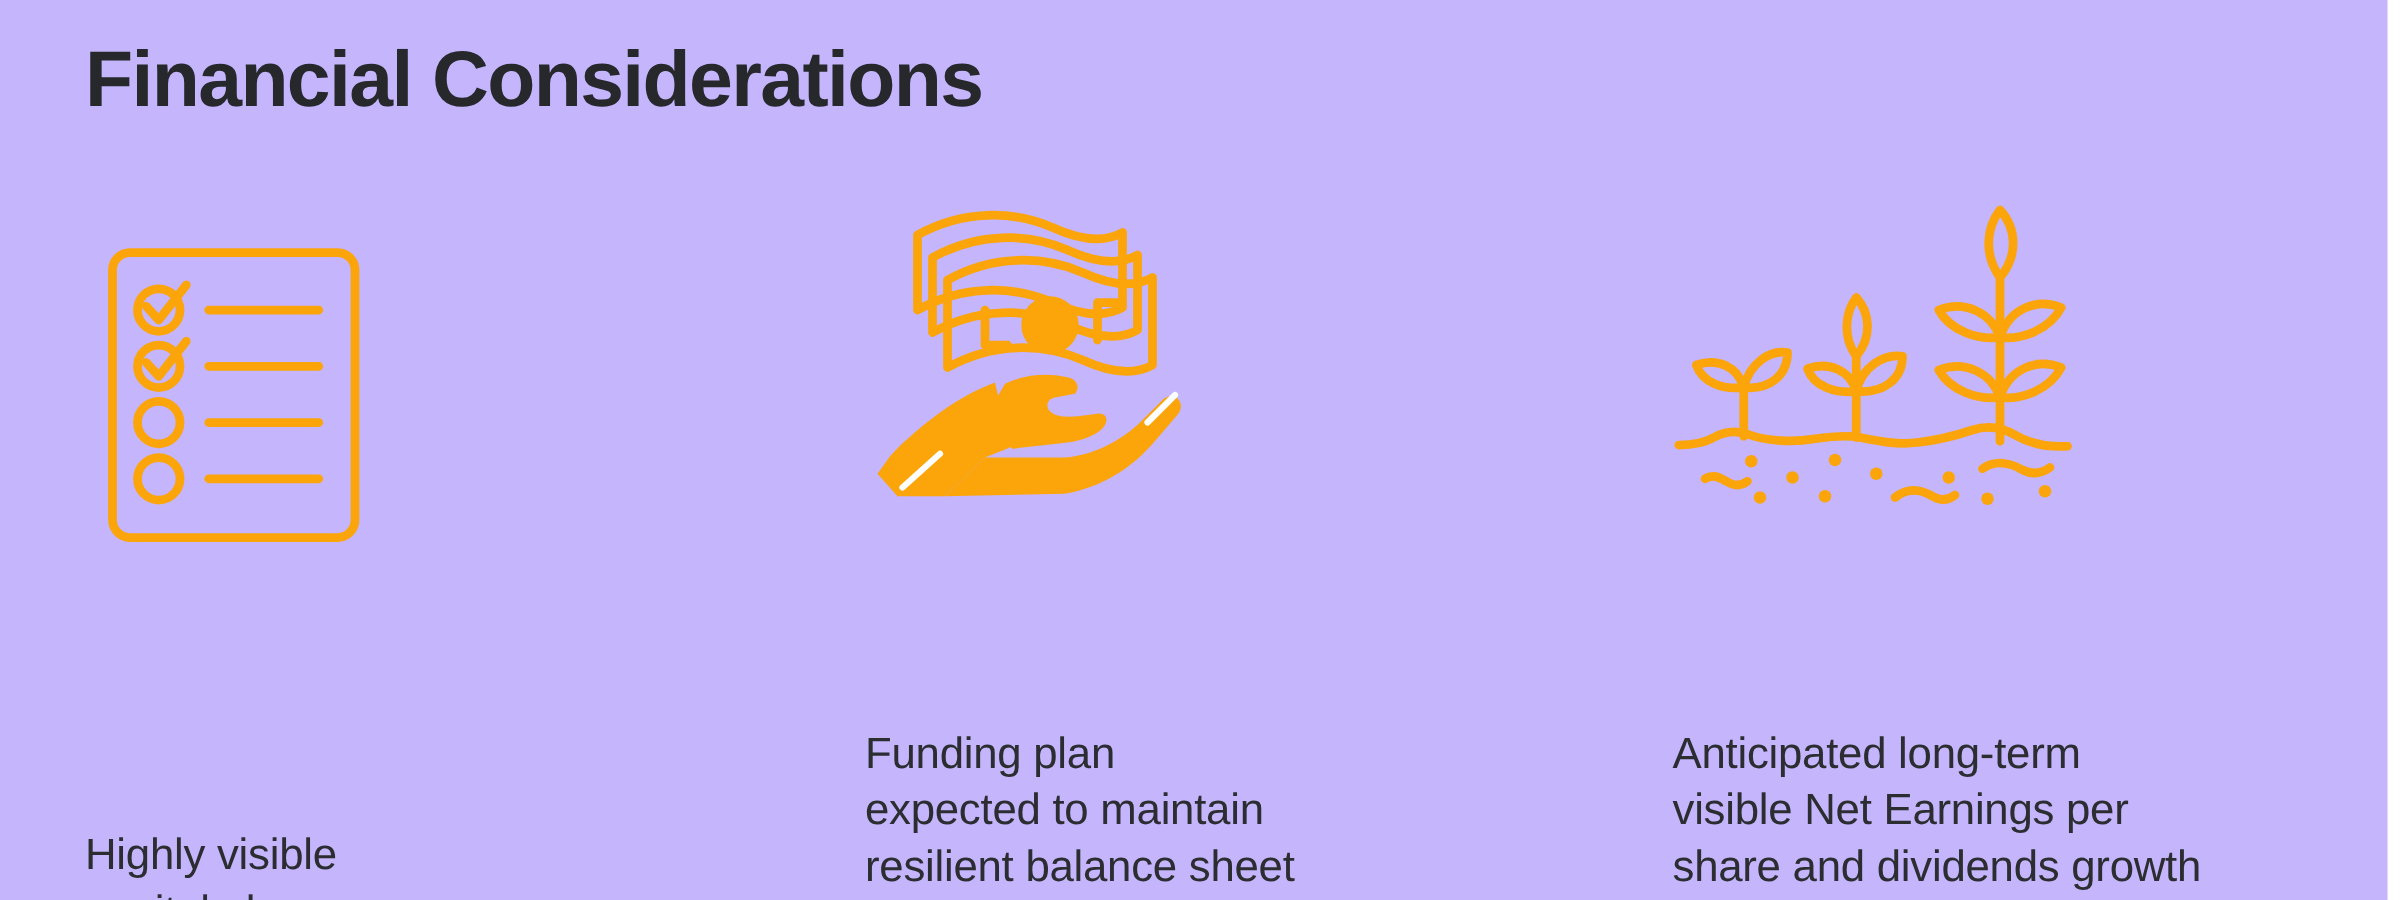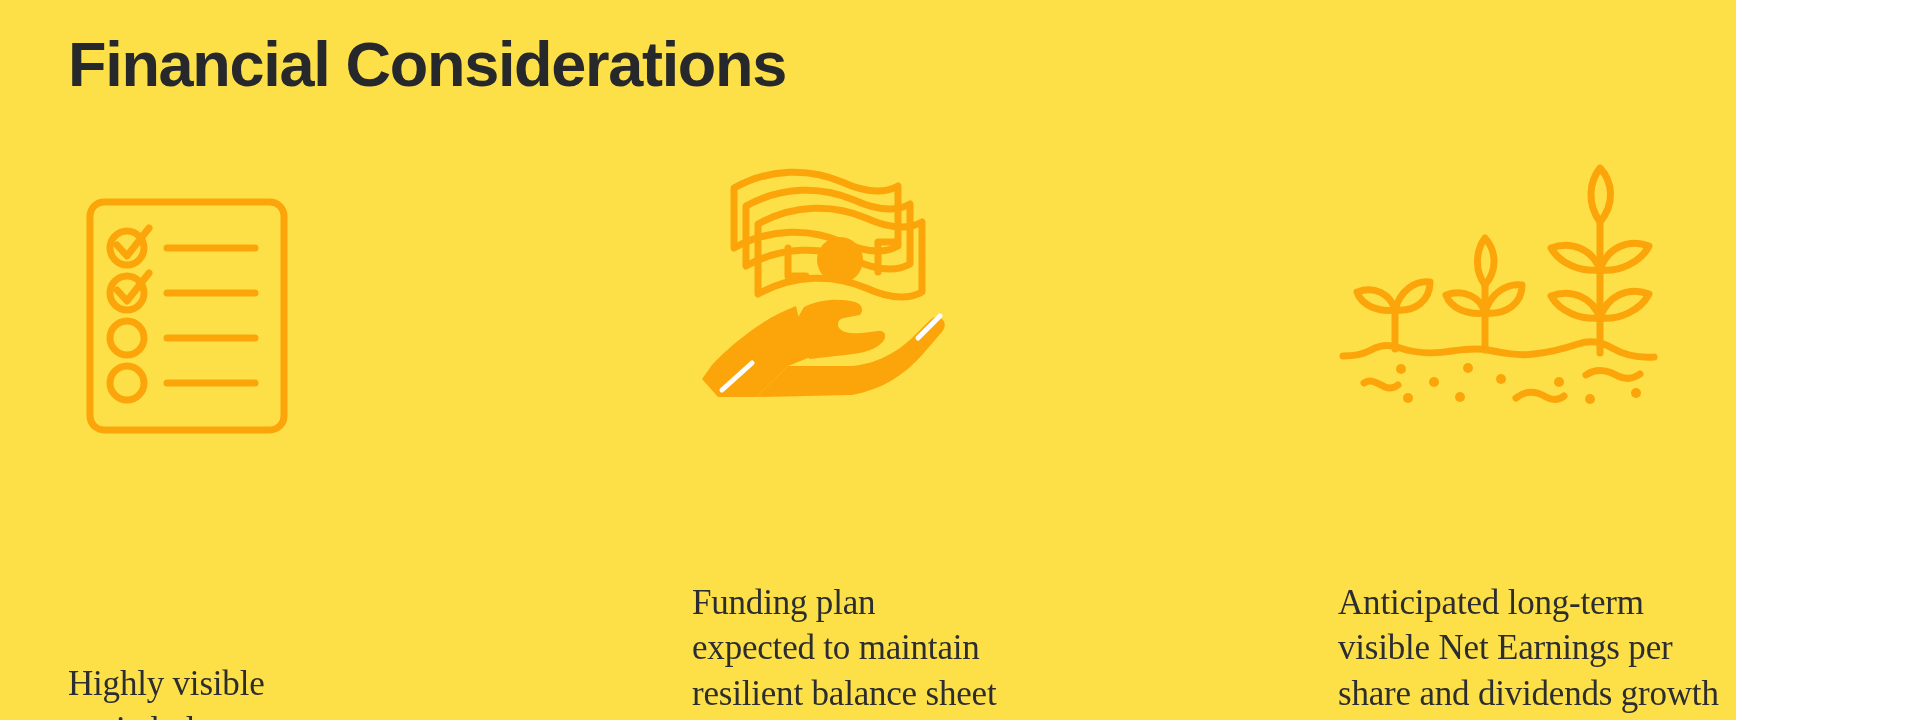--- a/index.html
+++ b/index.html
@@ -11,23 +11,23 @@
   body {
     width: 1920px;
     height: 720px;
     overflow: hidden;
     font-family: "Liberation Sans", sans-serif;
     -webkit-font-smoothing: antialiased;
   }
 
   .slide {
     position: relative;
-    width: 1736px;
-    height: 720px;
-    background: #fde047;
+    width: 1910px;
+    height: 720px;
+    background: #c4b5fd;
     box-sizing: border-box;
   }
 
   
   .page-title {
     position: absolute;
     left: 68px;
     top: 30px;
     font-family: "Liberation Sans", sans-serif;
     font-size: 63px;
@@ -67,21 +67,21 @@
   .col-1 .icon-wrap { left: 0px;   top: 160px; }
   .col-2 .icon-wrap { left: 0px;   top: 160px; }
 
   .icon-wrap svg { display: block; overflow: visible; }
 
   
   .caption {
     position: absolute;
     left: 0;
     bottom: 4px;
-    font-family: Liberation Serif, serif;
+    font-family: Liberation Sans, sans-serif;
     font-size: 35px;
     font-weight: 400;
     line-height: 1.3;
     color: #2b2d30;
     letter-spacing: -0.2px;
     white-space: pre-line;
   }
 </style>
 </head>
 <body>

